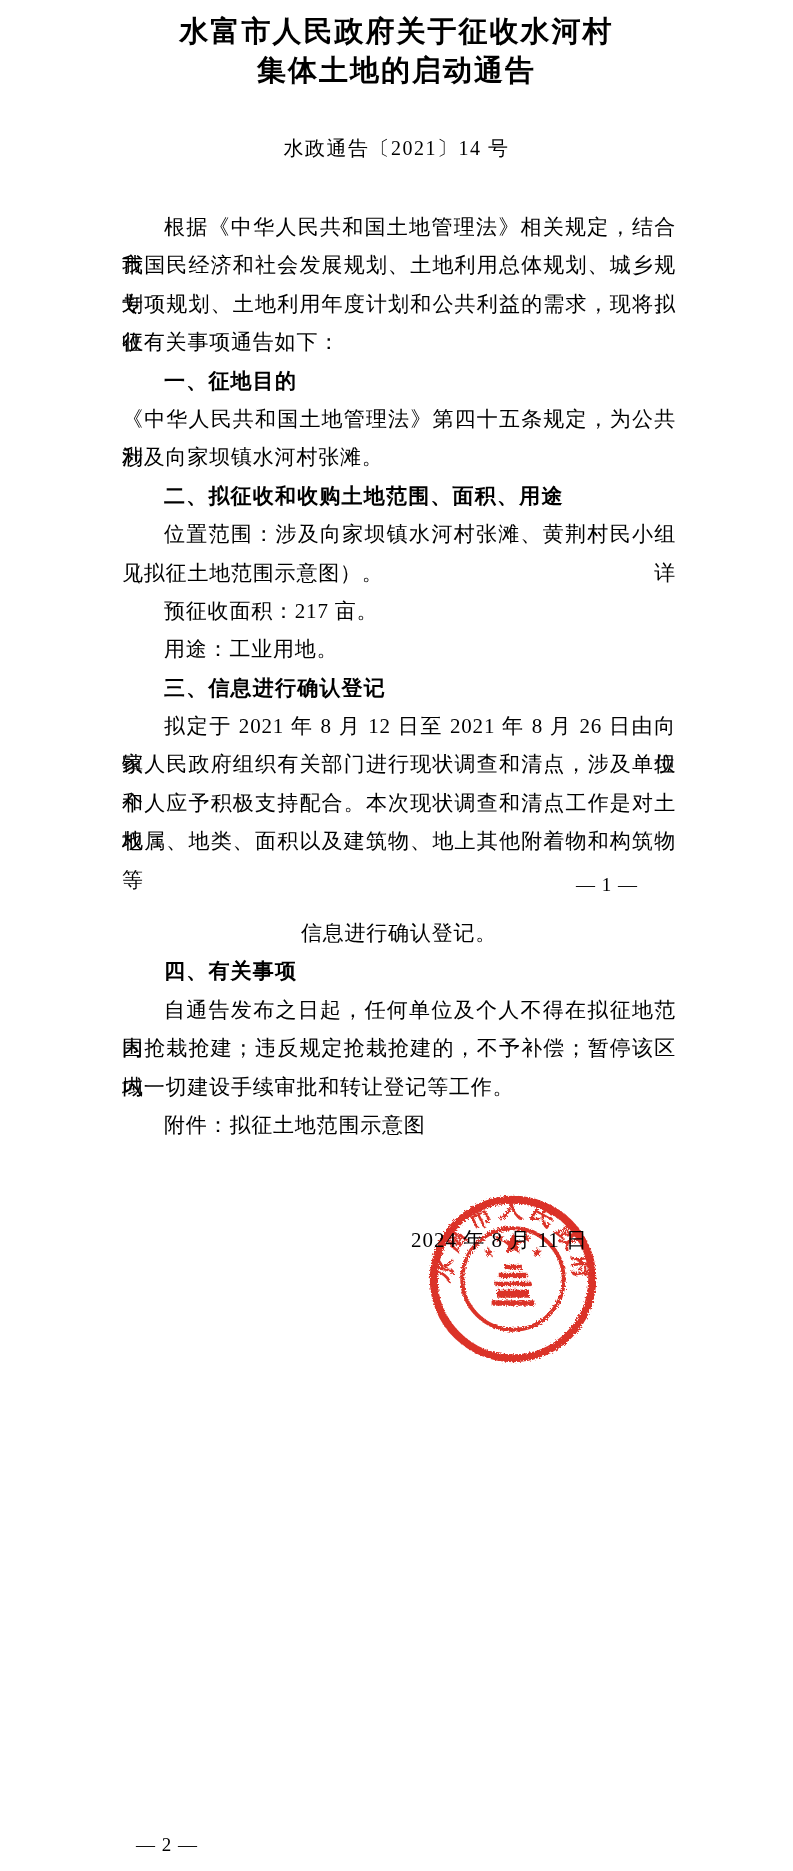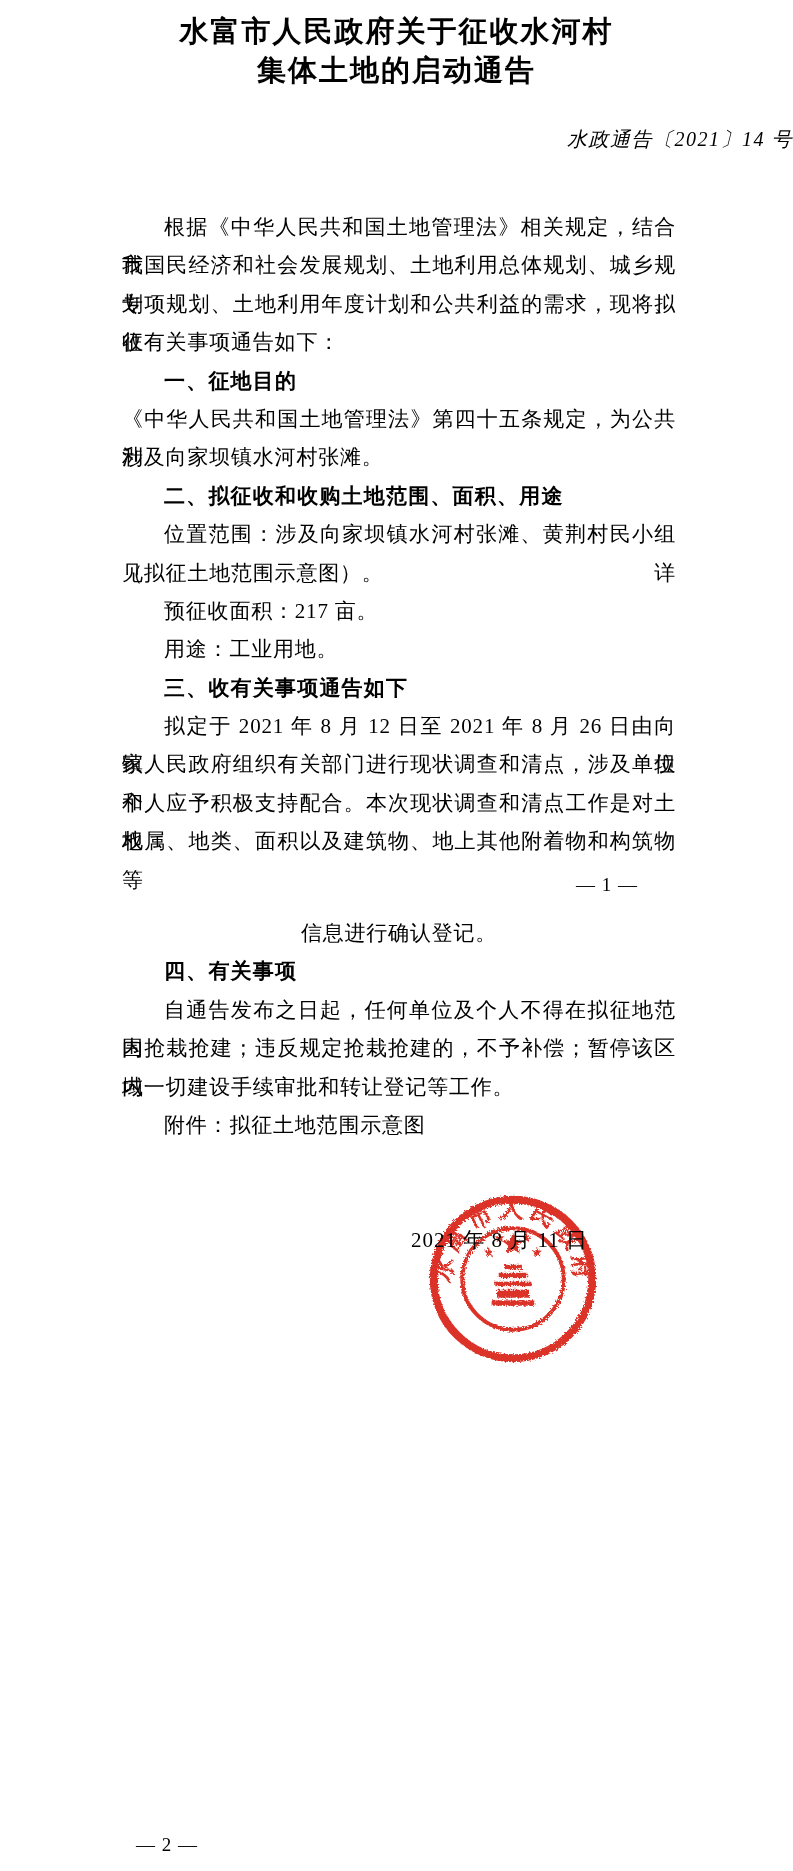--- a/index.html
+++ b/index.html
@@ -7,22 +7,22 @@
     position:relative;width:793px;height:1871px;background:#ffffff;
     font-family:"Liberation Serif","DejaVu Serif",serif;color:#000;
     overflow:hidden;margin:0 auto;border-radius:11px;
   }
   .title{
     position:absolute;top:12px;left:0;width:100%;text-align:center;
     font-weight:bold;font-size:29px;line-height:39px;letter-spacing:2px;
     font-family:"Liberation Serif","DejaVu Serif",serif;
   }
   .docnum{
-    position:absolute;top:126px;left:0;width:100%;text-align:right;
-    font-size:20px;letter-spacing:1.5px;font-style:italic;
+    position:absolute;top:135px;left:0;width:100%;text-align:center;
+    font-size:20px;letter-spacing:1.5px;
   }
   .body-block{
     position:absolute;top:208px;left:122px;width:554px;font-size:21px;
     z-index:2;
   }
   .ln{height:38.4px;line-height:38.4px;letter-spacing:0.8px;word-break:break-all;white-space:nowrap;}
   .j{text-align:justify;text-align-last:justify;white-space:normal;}
   .ind{text-indent:42px;}
   .h{font-family:"Liberation Sans","DejaVu Sans",sans-serif;font-weight:bold;letter-spacing:1.2px;}
   .folio1{
@@ -60,36 +60,36 @@
     <div class="ln j">专项规划、土地利用年度计划和公共利益的需求，现将拟征</div>
     <div class="ln">收有关事项通告如下：</div>
     <div class="ln h ind">一、征地目的</div>
     <div class="ln j">《中华人民共和国土地管理法》第四十五条规定，为公共利</div>
     <div class="ln">涉及向家坝镇水河村张滩。</div>
     <div class="ln h ind">二、拟征收和收购土地范围、面积、用途</div>
     <div class="ln j ind">位置范围：涉及向家坝镇水河村张滩、黄荆村民小组（详</div>
     <div class="ln">见拟征土地范围示意图）。</div>
     <div class="ln ind">预征收面积：217 亩。</div>
     <div class="ln ind">用途：工业用地。</div>
-    <div class="ln h ind">三、收有关事项通告如下</div>
+    <div class="ln h ind">三、信息进行确认登记</div>
     <div class="ln j ind">拟定于 2021 年 8 月 12 日至 2021 年 8 月 26 日由向家坝</div>
     <div class="ln j">镇人民政府组织有关部门进行现状调查和清点，涉及单位和</div>
     <div class="ln j">个人应予积极支持配合。本次现状调查和清点工作是对土地</div>
     <div class="ln j">权属、地类、面积以及建筑物、地上其他附着物和构筑物等</div>
 
     <div class="folio1">— 1 —</div>
 
     <div class="ln p2start">信息进行确认登记。</div>
     <div class="ln h ind">四、有关事项</div>
     <div class="ln j ind">自通告发布之日起，任何单位及个人不得在拟征地范围</div>
     <div class="ln j">内抢栽抢建；违反规定抢栽抢建的，不予补偿；暂停该区域</div>
     <div class="ln">内一切建设手续审批和转让登记等工作。</div>
     <div class="ln ind">附件：拟征土地范围示意图</div>
 
-    <div class="dateline">2021 年 8 月 11 日</div>
+    <div class="dateline">2024 年 8 月 11 日</div>
   </div>
 
   <div class="seal">
     <svg width="178" height="178" viewBox="0 0 200 200">
       <defs>
         <path id="arcpath" d="M 30.3 106.1 A 70 70 0 1 1 169.7 106.1" fill="none"></path>
         <polygon id="star" points="0,-13 3.2,-4.5 12.4,-4 5.2,1.7 7.6,10.5 0,5.5 -7.6,10.5 -5.2,1.7 -12.4,-4 -3.2,-4.5"></polygon>
         <filter id="rough" x="-15%" y="-15%" width="130%" height="130%">
           <feTurbulence type="fractalNoise" baseFrequency="0.55" numOctaves="2" seed="7" result="noise"></feTurbulence>
           <feDisplacementMap in="SourceGraphic" in2="noise" scale="5"></feDisplacementMap>

